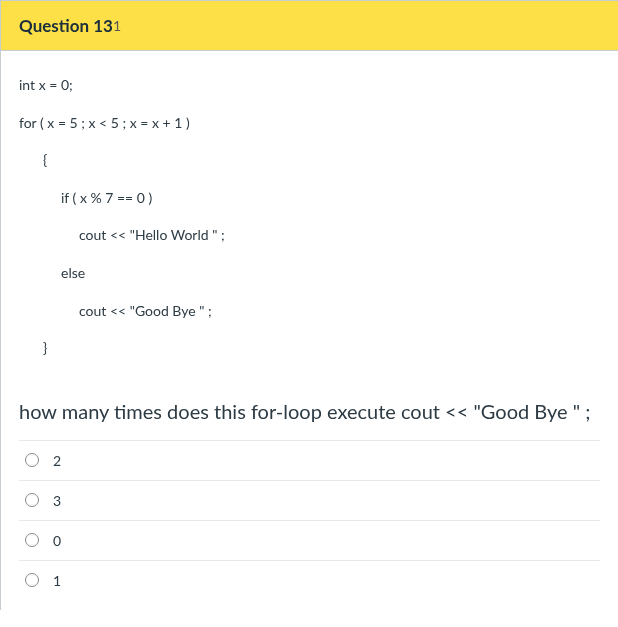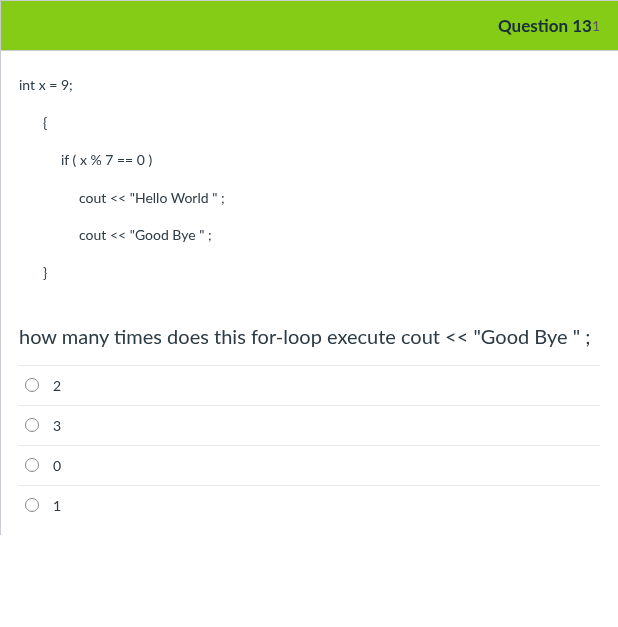--- a/index.html
+++ b/index.html
@@ -7,26 +7,26 @@
     font-family: "Lato", "Helvetica Neue", Arial, sans-serif;
     background: #fff;
     color: #2d3b45;
     font-size: 14px;
   }
   .wrap {
     width: 618px;
     border-left: 1px solid #c7cdd1;
   }
   .header {
-    background: #84cc16;
+    background: #fde047;
     border-top: 1px solid #c7cdd1;
     border-bottom: 1px solid #c7cdd1;
     padding: 14px 18px;
     display: flex;
-    justify-content: flex-end;
+    justify-content: flex-start;
     align-items: center;
   }
   .header h2 {
     font-size: 17px;
     font-weight: 700;
     color: #1a2e3b;
   }
   .points {
     font-size: 14px;
     color: #595959;
@@ -85,24 +85,26 @@
 <div class="wrap">
 
   <div class="header">
     <h2>Question 13</h2>
     <span class="points">1</span>
   </div>
 
   <div class="body">
 
     <div class="code-block">
-      <p>int x = 9;</p>
+      <p>int x = 0;</p>
+      <p>for ( x = 5 ; x &lt; 5 ; x = x + 1 )</p>
       <p class="ind1">{</p>
       <p class="ind2">if ( x % 7 == 0 )</p>
       <p class="ind3">cout &lt;&lt; "Hello World " ;</p>
+      <p class="ind2">else</p>
       <p class="ind3">cout &lt;&lt; "Good Bye " ;</p>
       <p class="ind1">}</p>
     </div>
 
     <p class="question-text">how many times does this for-loop execute  cout &lt;&lt; "Good Bye " ;</p>
 
     <div class="answers">
       <label class="answer">
         <span class="radio"></span>
         <span class="answer-label">2</span>

